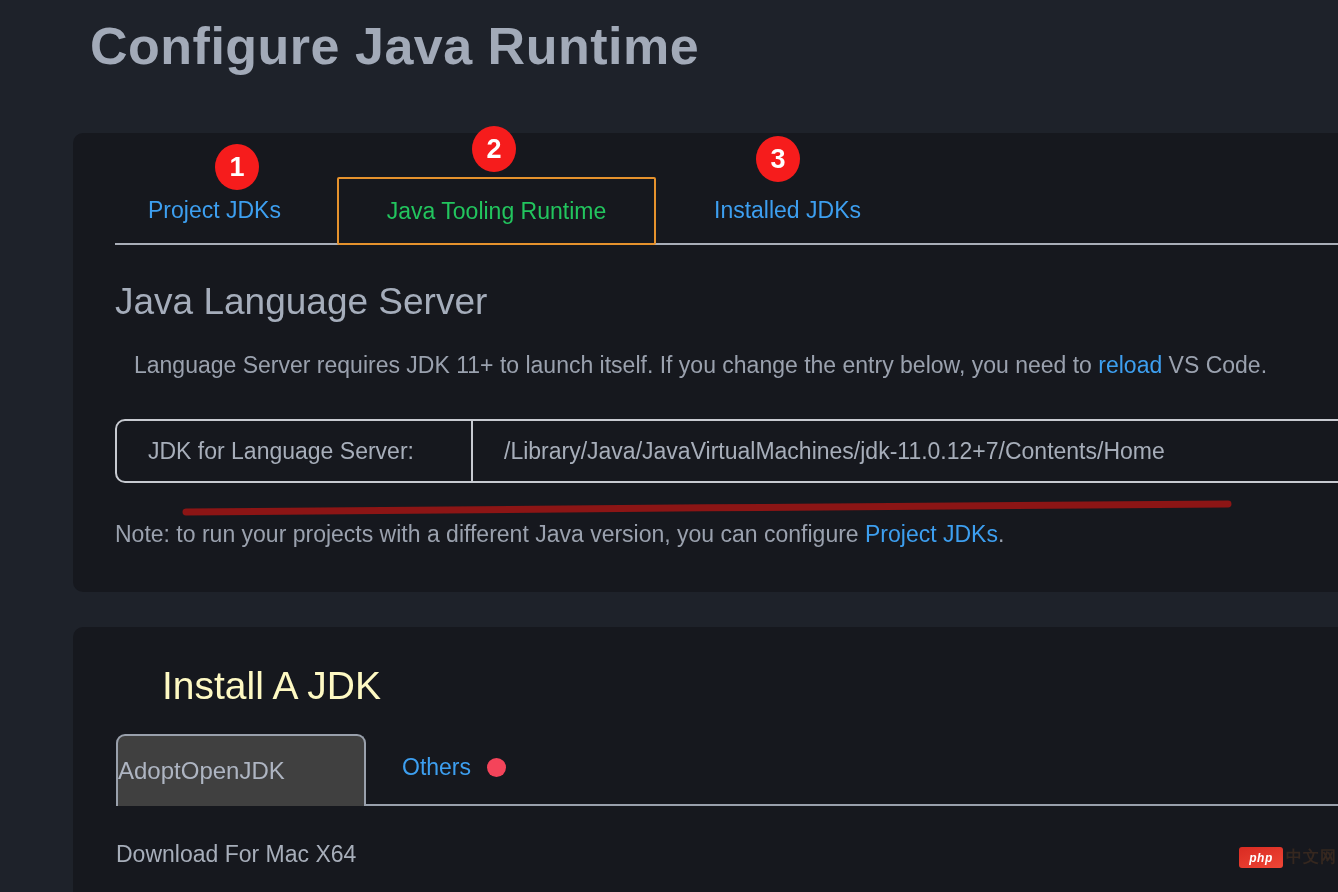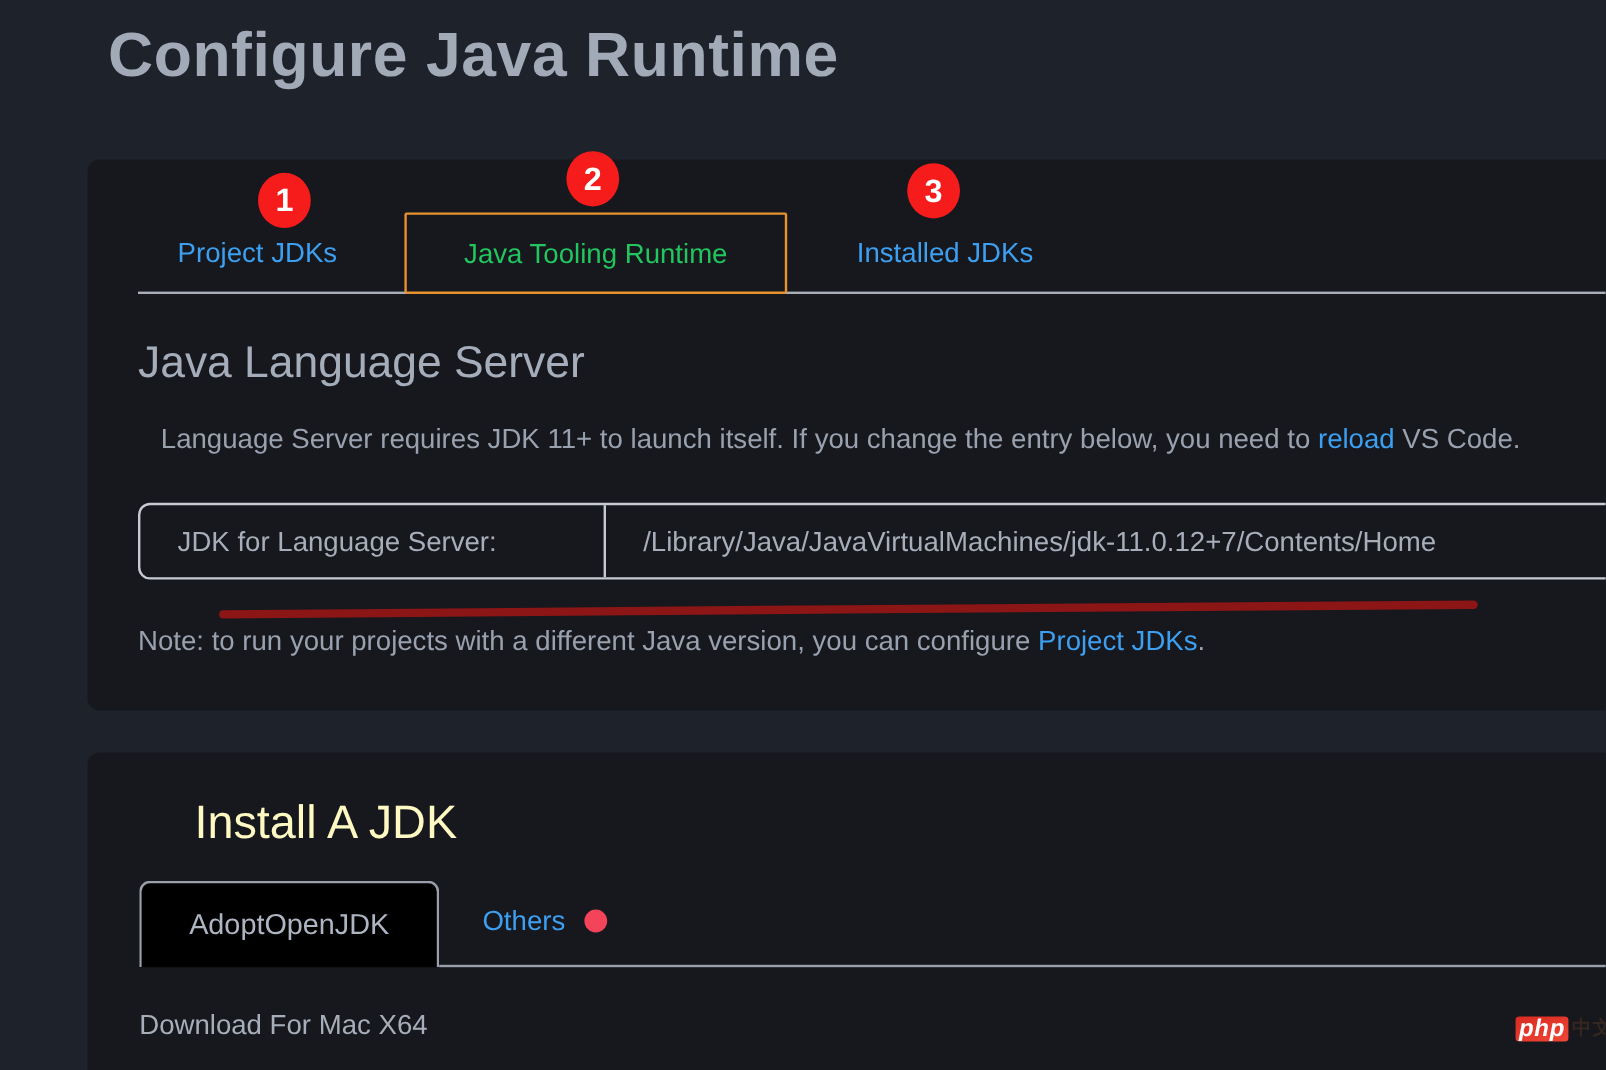--- a/index.html
+++ b/index.html
@@ -60,21 +60,21 @@
     font-size:23px; color:#9aa1ae; white-space:nowrap;margin-left:19px;
   }
   .inline-link { color:#3d9ff0; cursor:pointer; }
 
   .jdk-field {
     position:absolute; left:42px; top:286px; width:1300px; height:64px;
     border:2px solid #c7cad1; border-radius:10px;
     display:flex; align-items:stretch;
   }
   .jdk-field .label-cell {
-    width:388px; border-right:2px solid #c7cad1;
+    width:356px; border-right:2px solid #c7cad1;
     display:flex; align-items:center; padding-left:31px;
     font-size:23px; color:#a7aeba; white-space:nowrap;
   }
   .jdk-field .value-cell {
     flex:1; display:flex; align-items:center; padding-left:31px;
     font-size:23px; color:#a7aeba; white-space:nowrap; cursor:pointer;
   }
 
   .red-annotation { position:absolute; left:105px; top:360px; }
 
@@ -85,22 +85,22 @@
 
   
   .install-heading {
     position:absolute; left:43px; top:37px;
     font-size:39px; font-weight:400; color:#fef9c3; white-space:nowrap;margin-left:46px;
   }
   .install-tab-active {
     position:absolute; left:43px; top:107px; width:250px; height:72px;
     border:2px solid #99a0ac; border-bottom:none;
     border-radius:9px 9px 0 0;
-    display:flex; align-items:center; justify-content:center;
-    background:#000000;
+    display:flex; align-items:center; justify-content:flex-start;
+    background:#404040;
   }
   .install-tab-active span { font-size:24px; color:#aeb5c2; white-space:nowrap; }
   .install-tab-others {
     position:absolute; left:329px; top:127px; font-size:23px; color:#3d9ff0;
     white-space:nowrap; cursor:pointer;
   }
   .others-dot {
     position:absolute; left:414px; top:131px; width:19px; height:19px;
     border-radius:50%; background:#f4445a;
   }
@@ -114,24 +114,23 @@
   }
 
   
   .watermark {
     position:absolute; left:1239px; top:847px;
     display:flex; align-items:center;
   }
   .wm-badge {
     width:44px; height:21px; border-radius:3px;
     background:linear-gradient(160deg,#d92b22,#ef4636);
-    color:#fff; font-size:20px; font-weight:700; font-style:italic;
+    color:#fff; font-size:12px; font-weight:700; font-style:italic;
     display:flex; align-items:center; justify-content:center;
     letter-spacing:.5px;
-    margin-left:24px;
   }
   .wm-text {
     margin-left:3px; font-size:16px; font-weight:700; color:#35271f;
     white-space:nowrap; letter-spacing:1px;
   }
 </style>
 </head>
 <body>
 
 <h1 class="page-title">Configure Java Runtime</h1>

